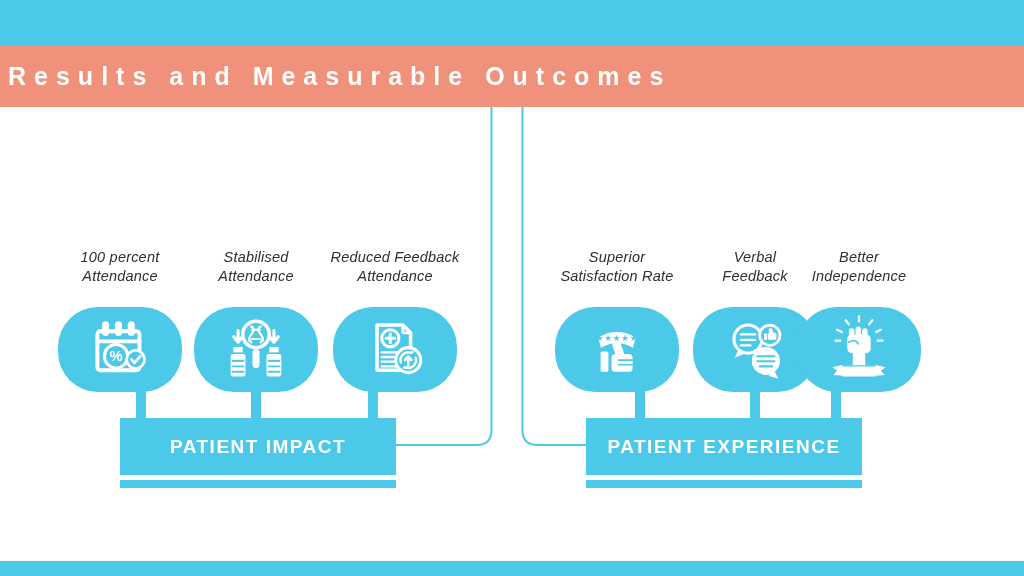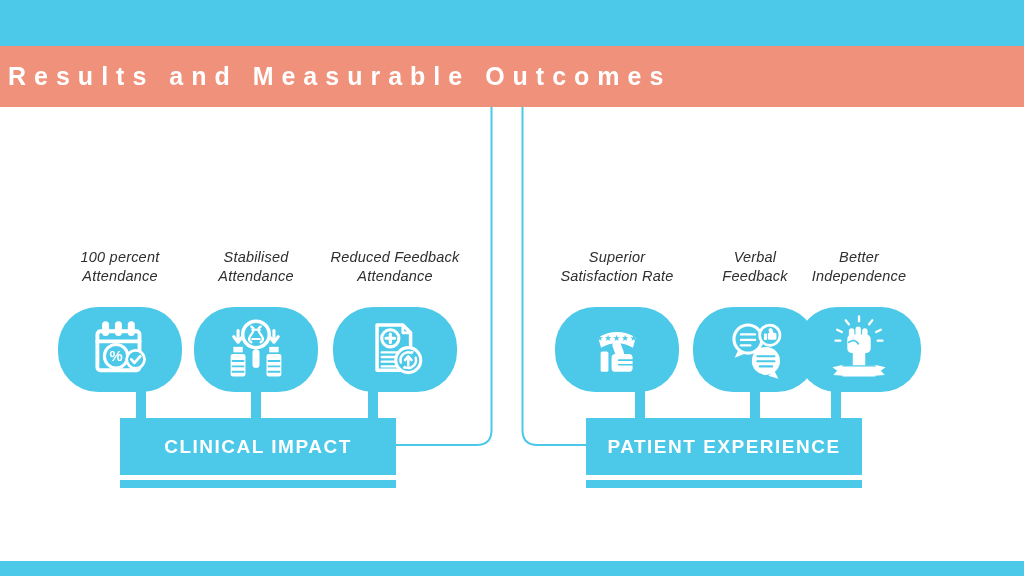--- a/index.html
+++ b/index.html
@@ -209,21 +209,21 @@
         <path class="fw" d="M30 69 l-14 3 6 4.5 -5 5.5 13 1 z"></path>
         <path class="fw" d="M70 69 l14 3 -6 4.5 5 5.5 -13 1 z"></path>
         <rect class="fw" x="29" y="70" width="42" height="14"></rect>
         <line class="cys" x1="29" y1="70.5" x2="71" y2="70.5" stroke-width="1.6"></line>
       </svg>
     </div>
     <div class="stub" style="left:52px"></div>
   </div>
 
   <div class="group-box box-clinical">
-    <span>CLINICAL IMPACT</span>
+    <span>PATIENT IMPACT</span>
   </div>
   <div class="group-shadow shadow-clinical"></div>
 
   <div class="group-box box-patient">
     <span>PATIENT EXPERIENCE</span>
   </div>
   <div class="group-shadow shadow-patient"></div>
 
   <div class="bottom-bar"></div>
 </div>

